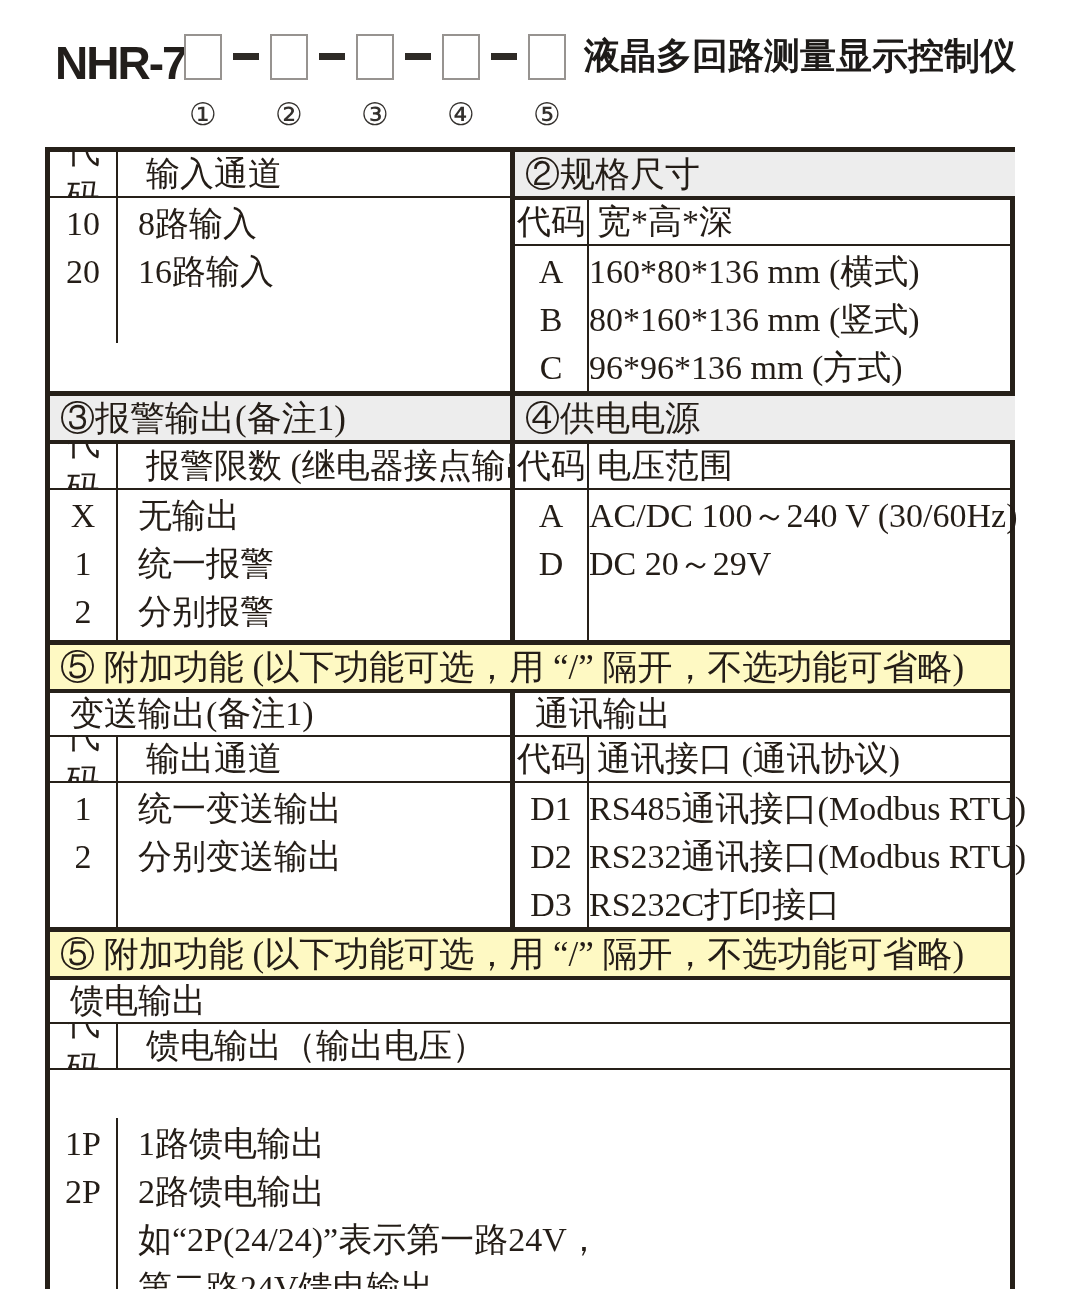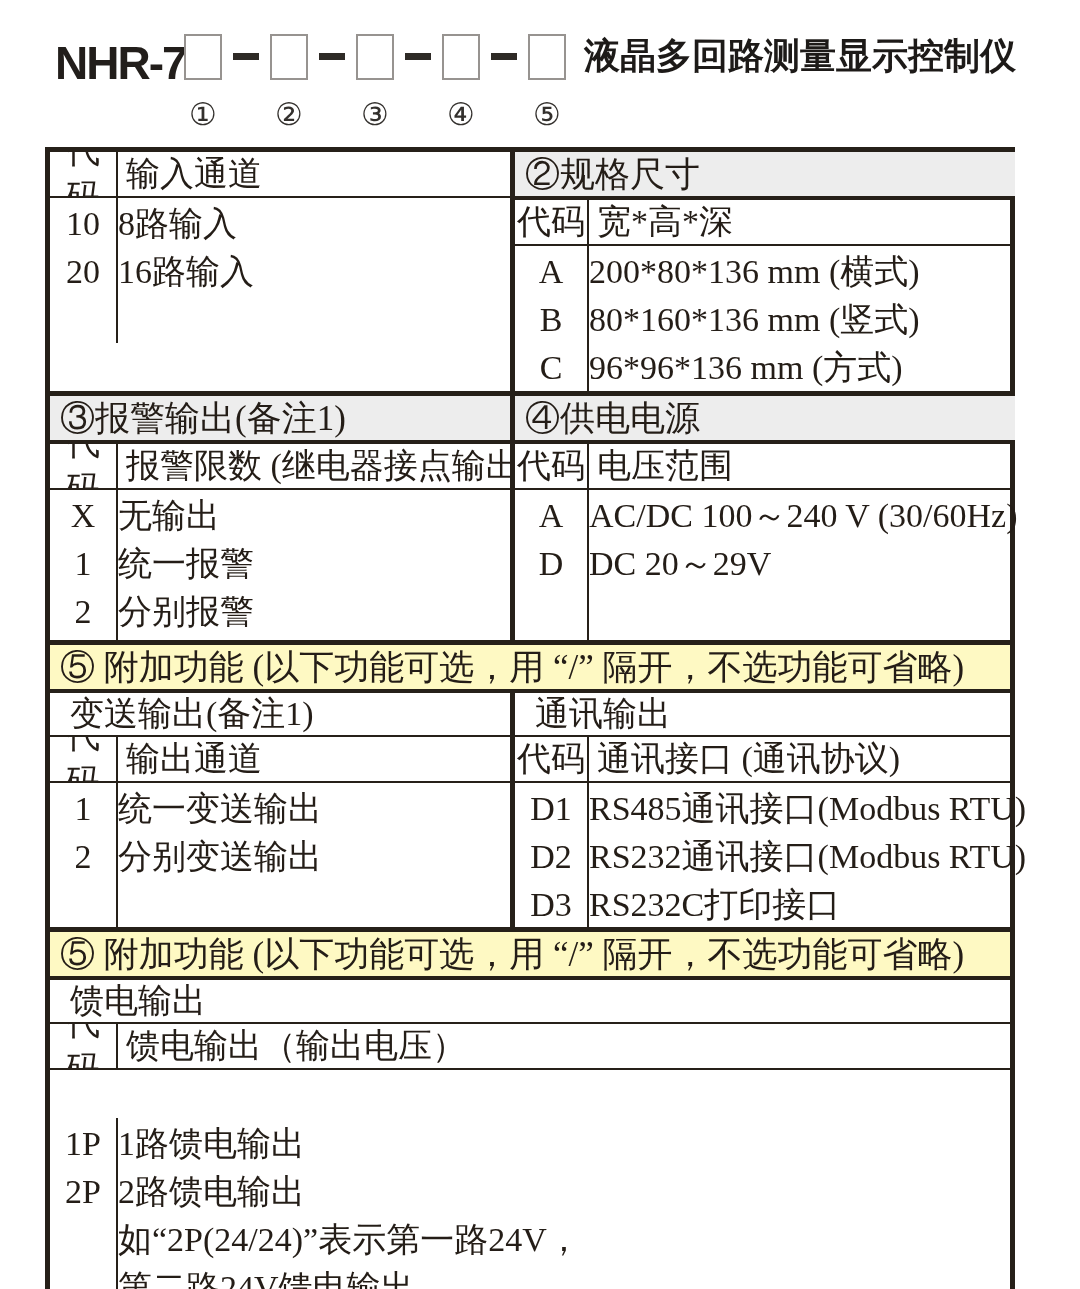--- a/index.html
+++ b/index.html
@@ -50,21 +50,21 @@
     display:flex; align-items:center; padding-left:10px;
     font-size:35px; white-space:nowrap; overflow:hidden;
   }
   .sub-row {
     height:44px; border-bottom:2px solid #262019;
     display:flex; align-items:center; padding-left:20px; white-space:nowrap;
   }
   .code-row {
     display:grid; height:46px; border-bottom:2px solid #262019;
   }
-  .cols-l { grid-template-columns:68px 1fr; }
+  .cols-l { grid-template-columns:68px 1fr;gap:20px; }
   .cols-r { grid-template-columns:74px 1fr; }
   .code-cell {
     border-right:2px solid #262019; display:flex; align-items:center;
     justify-content:center; text-align:center; overflow:hidden;
   }
   .desc-cell {
     display:flex; align-items:center; padding-left:8px;
     white-space:nowrap; overflow:hidden;
   }
   .data-row { display:grid; }
@@ -131,21 +131,21 @@
           <div class="code-cell">代码</div>
           <div class="desc-cell">宽*高*深</div>
         </div>
         <div class="data-row cols-r h-s1">
           <div class="data-codes">
             <div class="line">A</div>
             <div class="line">B</div>
             <div class="line">C</div>
           </div>
           <div class="data-descs">
-            <div class="line">200*80*136 mm (横式)</div>
+            <div class="line">160*80*136 mm (横式)</div>
             <div class="line">80*160*136 mm (竖式)</div>
             <div class="line">96*96*136 mm (方式)</div>
           </div>
         </div>
       </div>
     </div>
 
     <div class="section two-col">
       <div class="half-left">
         <div class="sec-header">③报警输出(备注1)</div>

